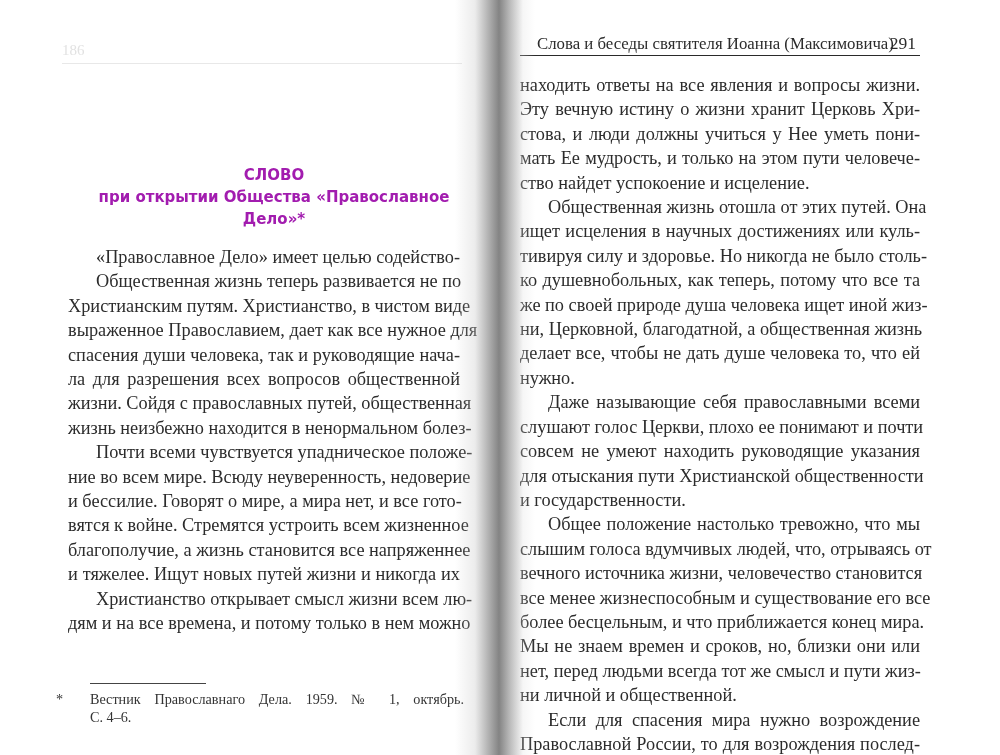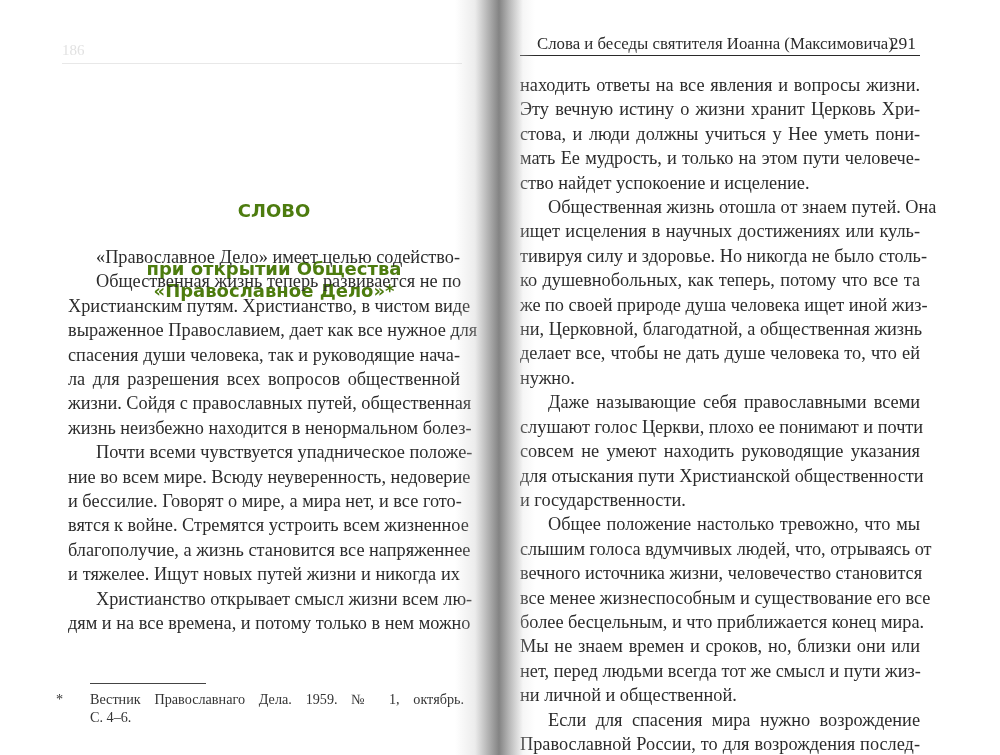--- a/index.html
+++ b/index.html
@@ -26,21 +26,21 @@
     .page-left { left: 0; width: 490px; }
     .running-head-left {
       position: absolute; left: 62px; top: 42px; width: 400px;
       border-bottom: 1px solid #e8e8e8; padding-bottom: 4px;
       color: #e2e2e2; font-size: 15px;
     }
 
     .title-block { position: absolute; left: 74px; top: 164px; width: 400px; text-align: center; }
     .title-block div {
       font-family: "DejaVu Sans", "Liberation Sans", sans-serif;
-      font-weight: bold; font-size: 18px; line-height: 22px; color: #4d7c0f; margin-top: 36px;
+      font-weight: bold; font-size: 15px; line-height: 22px; color: #a21caf;
     }
 
     .body-text {
       position: absolute; font-size: 18.3px; line-height: 24.4px; color: #2c2c2c;
       text-align: justify;
     }
     .body-text .line { display: block; white-space: nowrap; text-align-last: justify; }
     .body-text .line.last { text-align-last: left; }
     .body-text .indent { padding-left: 28px; }
 
@@ -112,21 +112,21 @@
     <span class="rh-title">Слова и беседы святителя Иоанна (Максимовича)</span>
     <span class="rh-page">291</span>
   </div>
 
   <div class="body-text right-body" id="right-body">
       <span class="line">находить ответы на все явления и вопросы жизни.</span>
       <span class="line">Эту вечную истину о жизни хранит Церковь Хри-</span>
       <span class="line">стова, и люди должны учиться у Нее уметь пони-</span>
       <span class="line">мать Ее мудрость, и только на этом пути человече-</span>
       <span class="line last">ство найдет успокоение и исцеление.</span>
-      <span class="line indent">Общественная жизнь отошла от знаем путей. Она</span>
+      <span class="line indent">Общественная жизнь отошла от этих путей. Она</span>
       <span class="line">ищет исцеления в научных достижениях или куль-</span>
       <span class="line">тивируя силу и здоровье. Но никогда не было столь-</span>
       <span class="line">ко душевнобольных, как теперь, потому что все та</span>
       <span class="line">же по своей природе душа человека ищет иной жиз-</span>
       <span class="line">ни, Церковной, благодатной, а общественная жизнь</span>
       <span class="line">делает все, чтобы не дать душе человека то, что ей</span>
       <span class="line last">нужно.</span>
       <span class="line indent">Даже называющие себя православными всеми</span>
       <span class="line">слушают голос Церкви, плохо ее понимают и почти</span>
       <span class="line">совсем не умеют находить руководящие указания</span>

